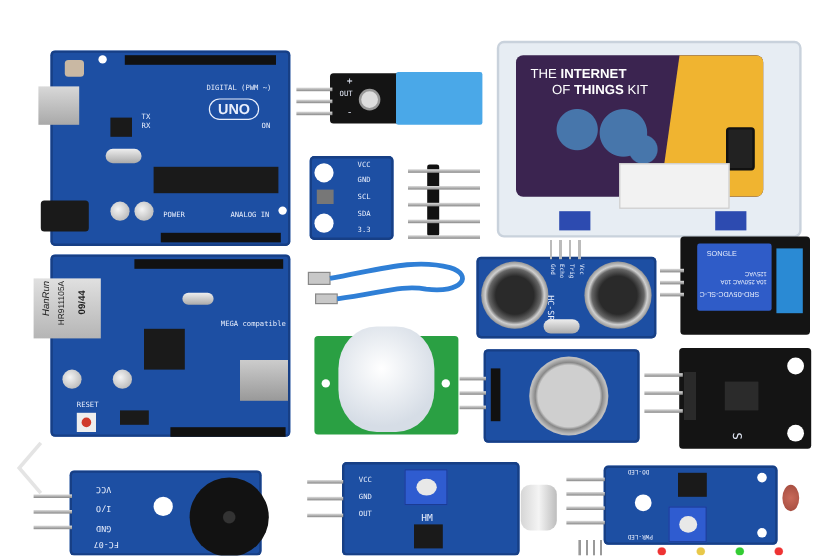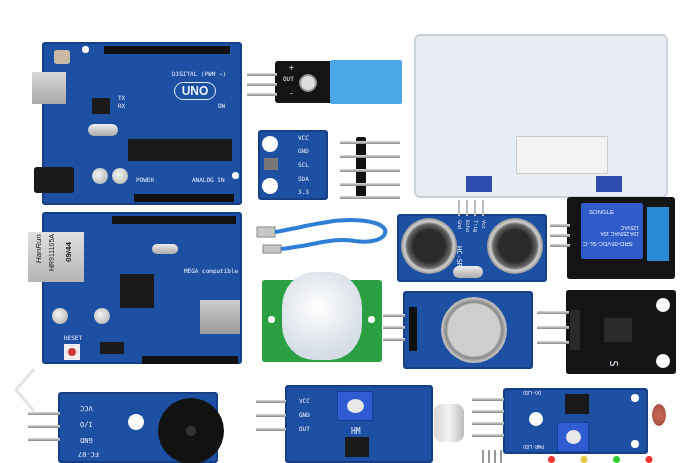--- a/index.html
+++ b/index.html
@@ -64,20 +64,29 @@
   <div class="lbl" style="left:40px;top:58px;font-size:6px;">3.3</div>
 </div>
 <div class="hdr" style="left:356px;top:137px;width:10px;height:60px;border-radius:2px;"></div>
 <div class="pin" style="left:340px;top:141px;width:60px;"></div>
 <div class="pin" style="left:340px;top:155px;width:60px;"></div>
 <div class="pin" style="left:340px;top:169px;width:60px;"></div>
 <div class="pin" style="left:340px;top:183px;width:60px;"></div>
 <div class="pin" style="left:340px;top:196px;width:60px;"></div>
 
 <div class="abs" style="left:414px;top:34px;width:250px;height:160px;background:rgba(225,232,240,0.8);border:2px solid #c9d2dc;border-radius:6px;">
+  <div class="abs" style="left:14px;top:10px;width:206px;height:118px;background:#3b2450;border-radius:6px;overflow:hidden;">
+    <div class="abs" style="left:128px;top:0;width:90px;height:118px;background:#f0b430;transform:skewX(-8deg);"></div>
+    <div class="abs" style="left:12px;top:10px;color:#fff;font-size:11px;line-height:13px;">
+      <span>THE </span><b>INTERNET</b><br>
+      <span style="padding-left:18px">OF </span><b>THINGS</b><span> KIT</span>
+    </div>
+    <div class="abs" style="left:18px;top:40px;width:110px;height:55px;background:radial-gradient(circle at 30% 40%,#4a8bc2 0 20%,transparent 21%),radial-gradient(circle at 65% 45%,#4a8bc2 0 25%,transparent 26%),radial-gradient(circle at 80% 70%,#4a8bc2 0 12%,transparent 13%);opacity:0.8;"></div>
+    <div class="abs" style="left:175px;top:60px;width:20px;height:32px;background:#222;border-radius:3px;border:2px solid #111;"></div>
+  </div>
   <div class="abs" style="left:100px;top:100px;width:90px;height:36px;background:#f2f2f2;border:1px solid #ccc;"></div>
   <div class="abs" style="left:50px;top:140px;width:26px;height:16px;background:#2d4bb0;"></div>
   <div class="abs" style="left:180px;top:140px;width:26px;height:16px;background:#2d4bb0;"></div>
 </div>
 
 <div class="abs pcb" style="left:42px;top:212px;width:200px;height:152px;">
   <div class="abs" style="left:-14px;top:20px;width:56px;height:50px;background:linear-gradient(#e0e0e0,#b5b5b5);">
     <div class="abs" style="left:6px;top:2px;writing-mode:vertical-rl;transform:rotate(180deg);font-size:8px;font-style:italic;color:#222;">HanRun</div>
     <div class="abs" style="left:20px;top:2px;writing-mode:vertical-rl;transform:rotate(180deg);font-size:7px;color:#222;">HR911105A</div>
     <div class="abs" style="left:36px;top:10px;writing-mode:vertical-rl;transform:rotate(180deg);font-size:8px;color:#222;font-weight:bold;">09/44</div>

